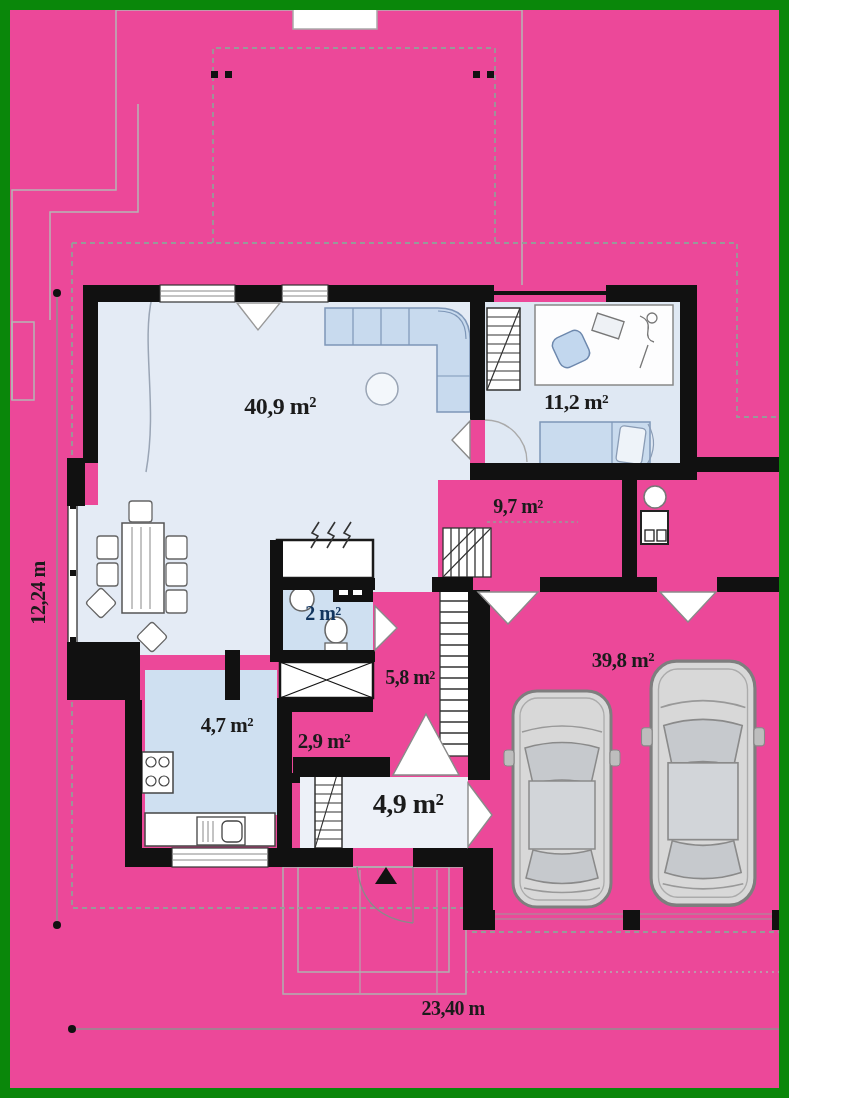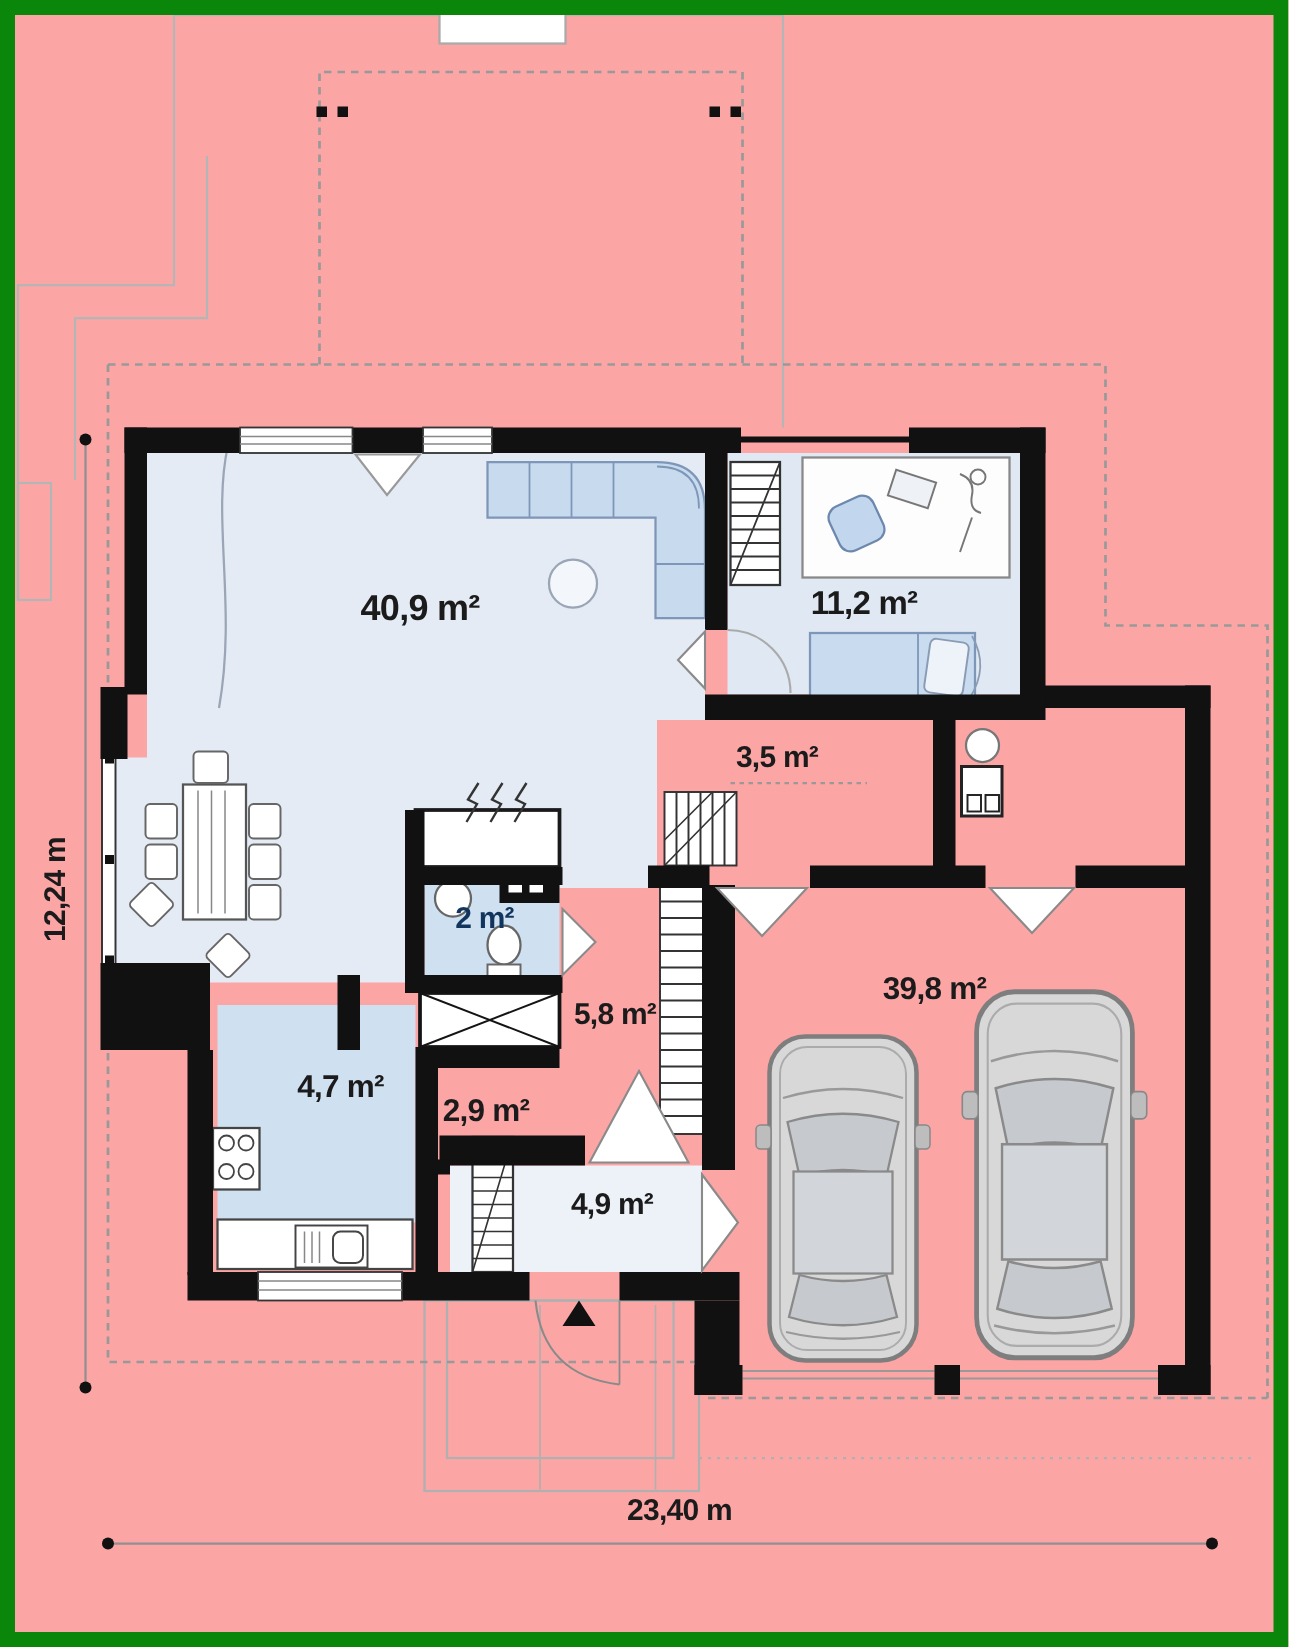--- a/index.html
+++ b/index.html
@@ -1,23 +1,23 @@
 <!DOCTYPE html>
 <html><head>
 <meta charset="utf-8">
 <style>
   html,body{margin:0;padding:0;background:#fff;}
   .frame{
     position:relative;
-    width:859px;height:1098px;
+    width:789px;height:1098px;
     box-sizing:border-box;
     border:10px solid #0a870a;
-    background:#fca5a5;
+    background:#ec4899;
     overflow:hidden;
-    font-family:Liberation Sans, sans-serif;
+    font-family:Liberation Serif, serif;
   }
   .plan-svg{position:absolute;left:0;top:0;}
   .lbl{
     position:absolute;
     transform:translate(-50%,-50%);
     font-weight:bold;
     color:#1b1b1b;
     white-space:nowrap;
     letter-spacing:-0.5px;
   }
@@ -260,23 +260,23 @@
       <circle cx="57" cy="293" r="4"></circle>
           <circle cx="57" cy="925" r="4"></circle>
       <circle cx="72" cy="1029" r="4"></circle>
           <circle cx="808" cy="1029" r="4"></circle>
     </g>
   </g>
 </svg>
 
 <div class="lbl" style="left:270px;top:396px;font-size:24px;">40,9 m²</div>
 <div class="lbl" style="left:566px;top:392px;font-size:22px;text-align:right;">11,2 m²</div>
-<div class="lbl" style="left:508px;top:496px;font-size:20px;">3,5 m²</div>
+<div class="lbl" style="left:508px;top:496px;font-size:20px;">9,7 m²</div>
 <div class="lbl" style="left:313px;top:603px;font-size:20px;color:#12355e;">2 m²</div>
 <div class="lbl" style="left:400px;top:667px;font-size:20px;">5,8 m²</div>
 <div class="lbl" style="left:217px;top:715px;font-size:21px;">4,7 m²</div>
 <div class="lbl" style="left:314px;top:731px;font-size:21px;">2,9 m²</div>
-<div class="lbl" style="left:398px;top:794px;font-size:20px;">4,9 m²</div>
+<div class="lbl" style="left:398px;top:794px;font-size:28px;">4,9 m²</div>
 <div class="lbl" style="left:613px;top:650px;font-size:21px;">39,8 m²</div>
 <div class="lbl rot" style="left:28px;top:583px;font-size:20px;">12,24 m</div>
 <div class="lbl" style="left:443px;top:998px;font-size:20px;">23,40 m</div>
 
 </div>
 
 </body></html>

